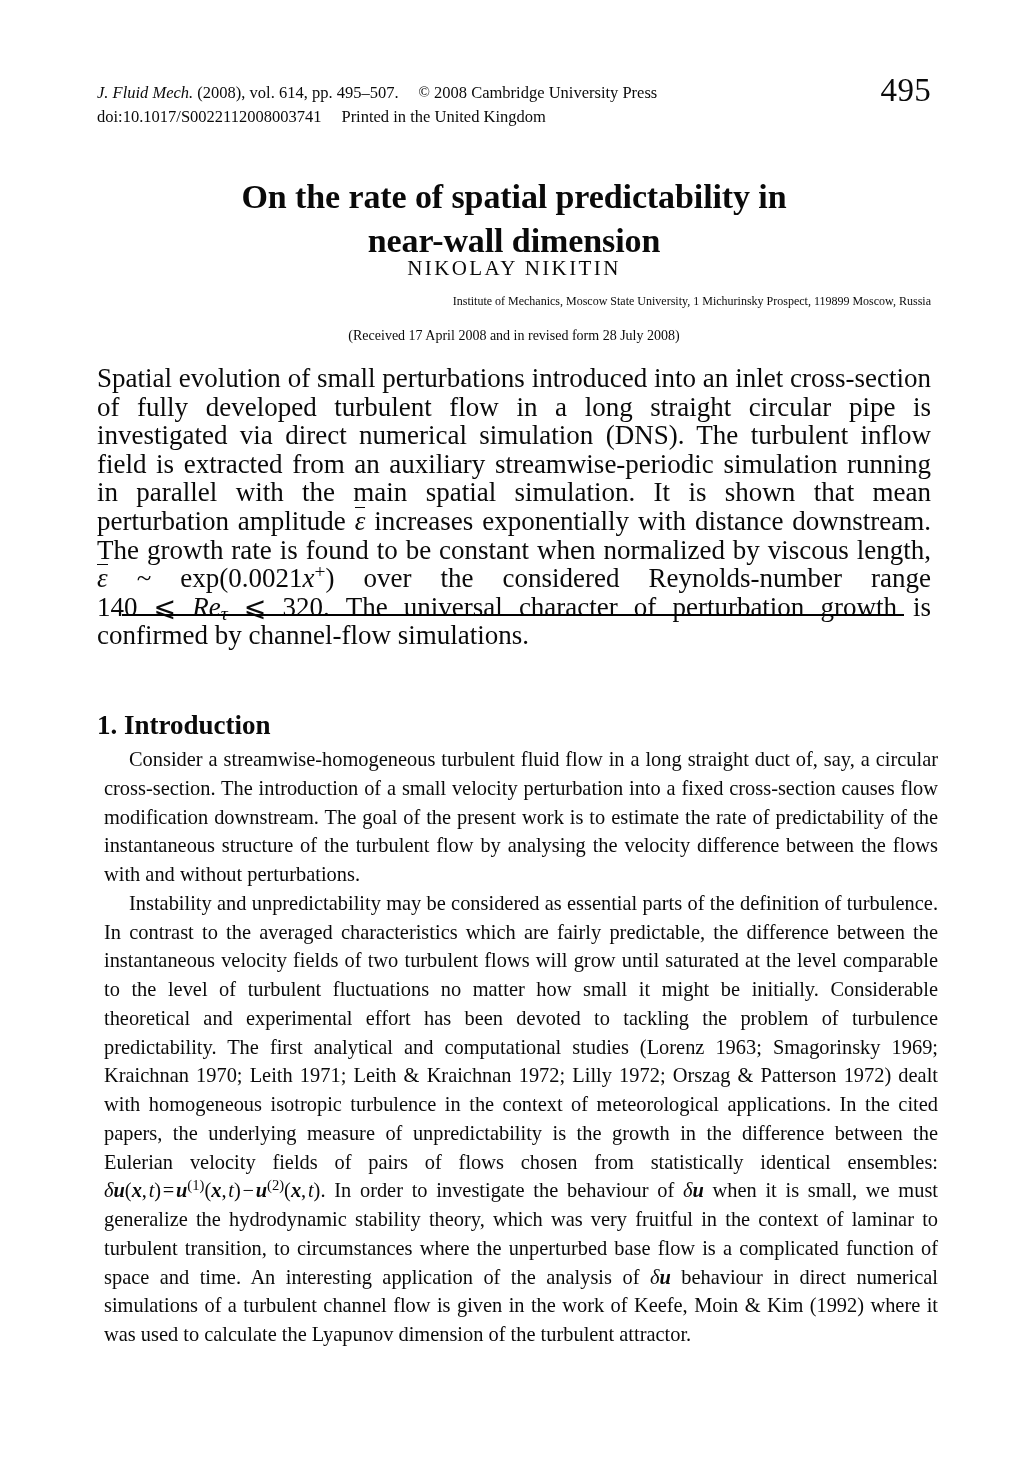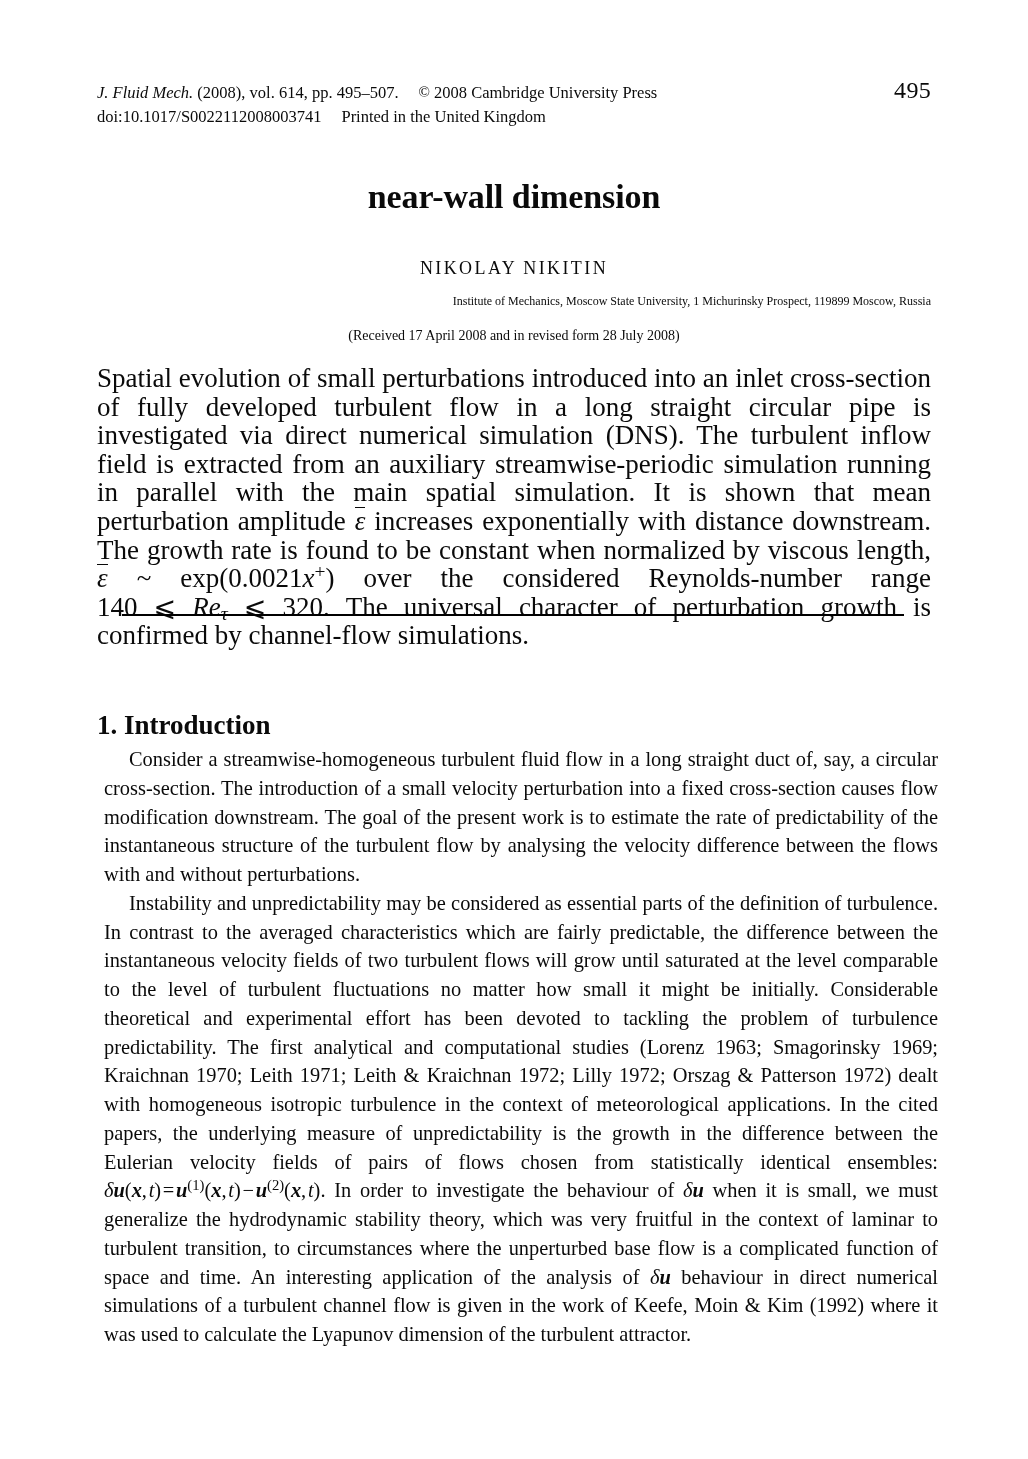--- a/index.html
+++ b/index.html
@@ -40,21 +40,21 @@
     position: relative;
     font-size: 16.5px;
     line-height: 24px;
     white-space: nowrap;
   }
   .masthead em { font-style: italic; }
   .folio {
     position: absolute;
     right: 0;
     top: -4px;
-    font-size: 24px;
+    font-size: 33px;
     line-height: 28px;
     letter-spacing: 0.3px;
   }
   .copy-glyph {
     display: inline-block;
     font-size: 15px;
     vertical-align: 1px;
   }
   .gap-md { display: inline-block; width: 20px; }
 
@@ -72,21 +72,21 @@
   }
   .title-line { display: block; }
 
   
   .author {
     position: absolute;
     left: 97px;
     top: 255px;
     width: 834px;
     text-align: center;
-    font-size: 18px;
+    font-size: 21px;
     line-height: 26px;
     letter-spacing: 2.4px;
   }
 
   .affiliation {
     position: absolute;
     left: 97px;
     top: 290px;
     width: 834px;
     text-align: right;
@@ -172,20 +172,21 @@
 
 <div class="page">
 
   <div class="masthead">
     <div class="masthead-row1"><em>J. Fluid Mech.</em> <span>(2008), vol. 614, pp. 495–507.</span><span class="gap-md"></span><span class="copy-glyph">©</span> <span>2008 Cambridge University Press</span></div>
     <div class="masthead-row2"><span>doi:10.1017/S0022112008003741</span><span class="gap-md"></span><span>Printed in the United Kingdom</span></div>
     <div class="folio">495</div>
   </div>
 
   <h1 class="title">
+    <span class="title-line">On the rate of spatial predictability in</span>
     <span class="title-line">near-wall dimension</span>
   </h1>
 
   <div class="author">NIKOLAY NIKITIN</div>
   <div class="affiliation">Institute of Mechanics, Moscow State University, 1 Michurinsky Prospect, 119899 Moscow, Russia</div>
   <div class="received">(Received 17 April 2008 and in revised form 28 July 2008)</div>
 
   <div class="abstract"><span>Spatial evolution of small perturbations introduced into an inlet cross-section of fully developed turbulent flow in a long straight circular pipe is investigated via direct numerical simulation (DNS). The turbulent inflow field is extracted from an auxiliary streamwise-periodic simulation running in parallel with the main spatial simulation. It is shown that mean perturbation amplitude </span><span class="ovl mi">ε</span><span> increases exponentially with distance downstream. The growth rate is found to be constant when normalized by viscous length, </span><span class="nb"><span class="ovl mi">ε</span> <span class="mupright">~ exp(0.0021</span><span class="mi">x</span><span class="sup">+</span></span><span>) over the considered Reynolds-number range </span><span class="nb"><span>140 ⩽ </span><span class="mi">Re</span><span class="sub mi">τ</span><span> ⩽ 320</span></span><span>. The universal character of perturbation growth is confirmed by channel-flow simulations.</span></div>
 
   <div class="rule"></div>

